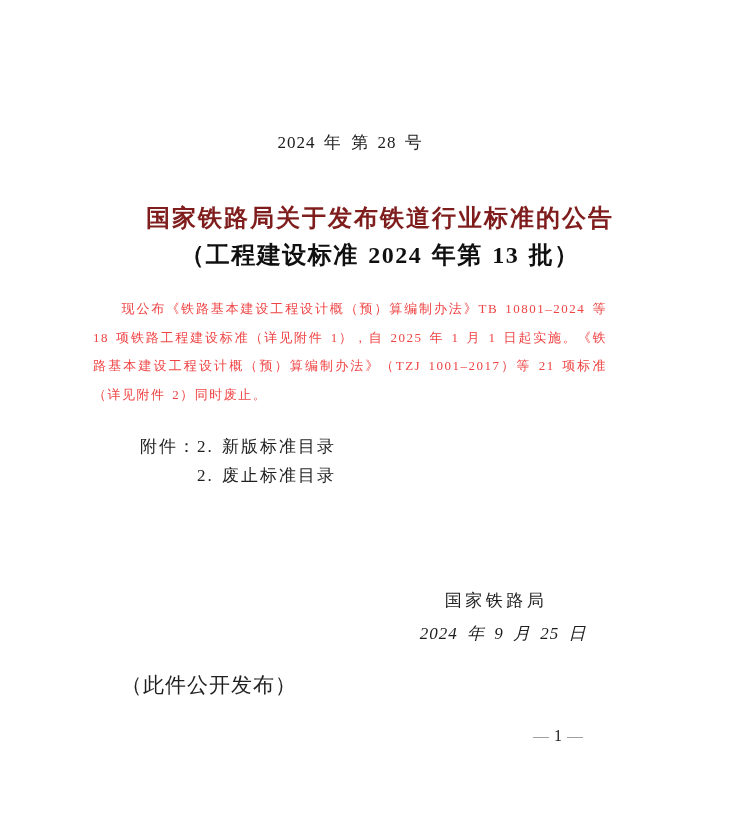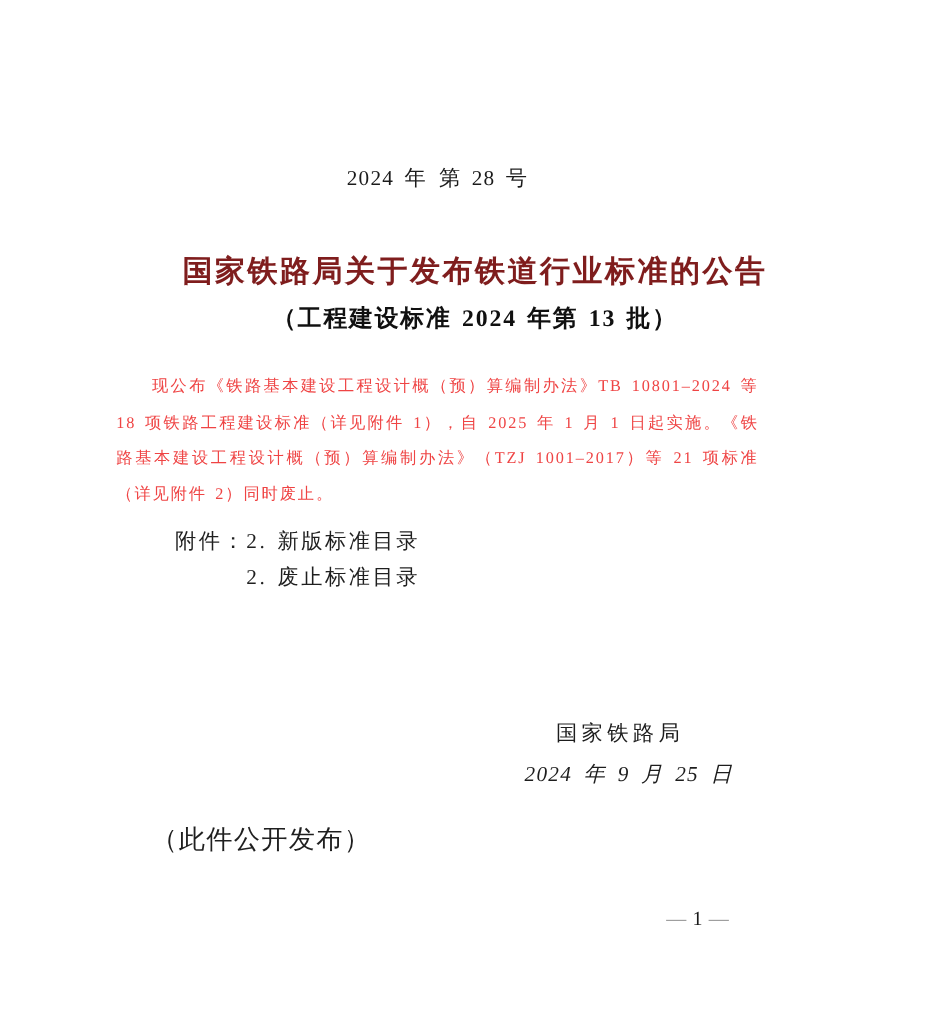--- a/index.html
+++ b/index.html
@@ -42,21 +42,21 @@
     letter-spacing: 2px;
     line-height: 34px;
     color: #7f1d1d;
     white-space: nowrap;
   }
   .subtitle {
     position: relative;
     left: 30px;
     margin: 7px 0 0 0;
     text-align: center;
-    font-size: 19px;
+    font-size: 24px;
     font-weight: 700;
     letter-spacing: 1.5px;
     word-spacing: 2px;
     line-height: 27px;
     color: #101010;
     white-space: nowrap;
   }
   .body-text {
     margin-top: 26px;
     font-size: 13px;
@@ -65,21 +65,21 @@
     word-spacing: 2px;
     text-align: justify;
     color: #ef4444;
   }
   .para {
     margin: 0;
     text-indent: 2.2em;
   }
   .attachments {
     display: flex;
-    margin: 10px 0 0 47px;
+    margin: 24px 0 0 47px;
     font-size: 17px;
     line-height: 28.6px;
     letter-spacing: 2px;
     color: #1f1f1f;
   }
   .attach-label {
     flex: 0 0 auto;
   }
   .attach-items {
     flex: 0 0 auto;

